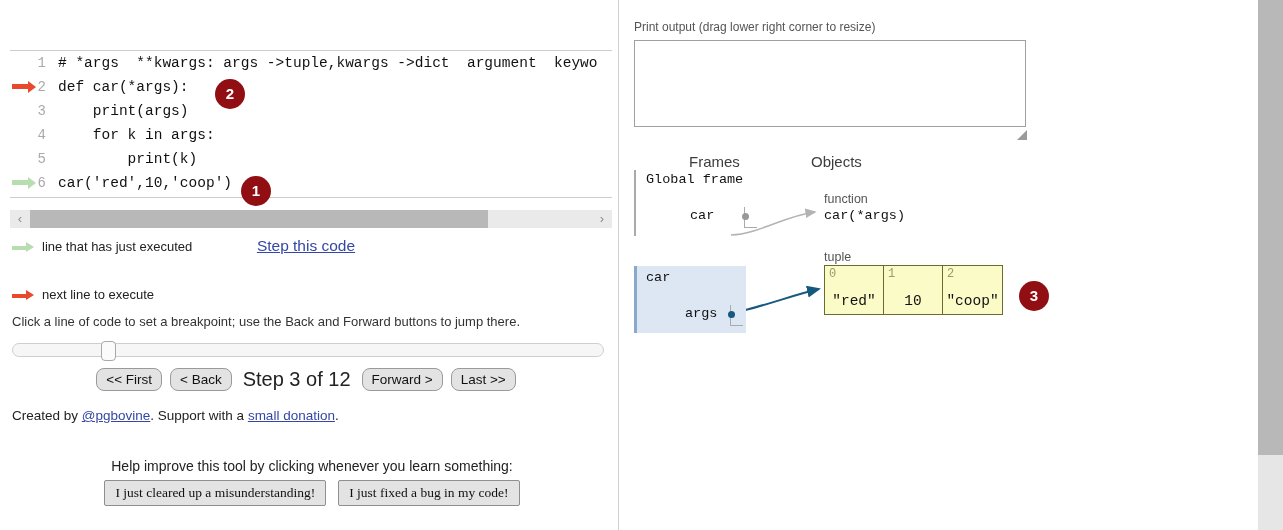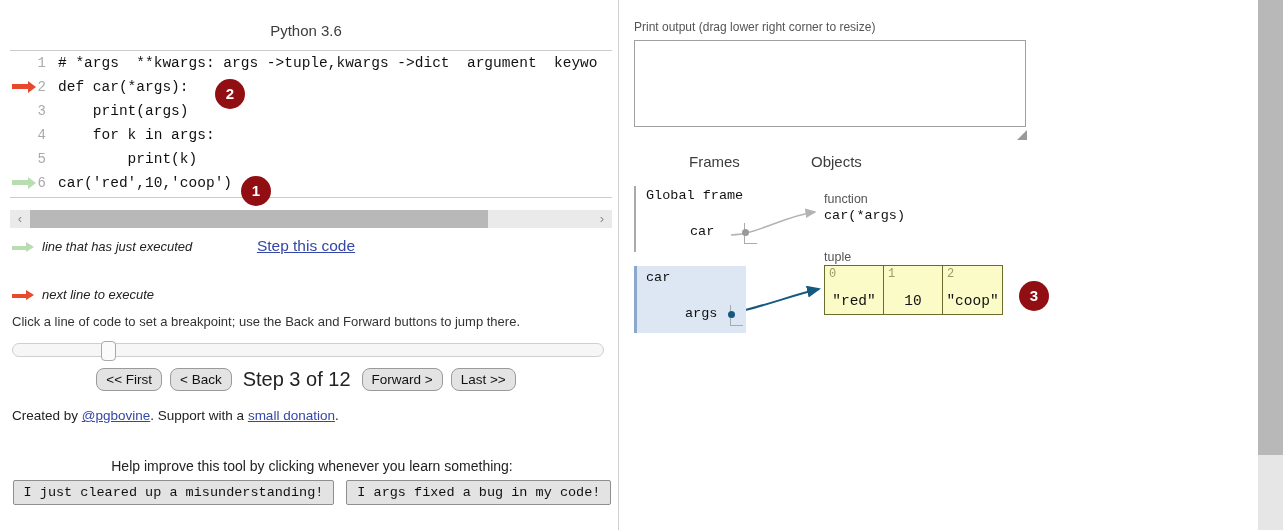--- a/index.html
+++ b/index.html
@@ -143,21 +143,20 @@
     text-decoration: underline;
   }
 
   .legend-row {
     position: absolute;
     left: 12px;
     font-size: 13px;
     color: #222222;
     height: 18px;
     line-height: 18px;
-    font-style: italic;
   }
   #legend-executed { top: 238px; }
   #legend-next { top: 286px; }
   .legend-arrow {
     position: relative;
     display: inline-block;
     width: 26px; height: 10px;
     vertical-align: middle;
     margin-right: 4px;
   }
@@ -259,21 +258,21 @@
     width: 624px;
     display: flex;
     justify-content: center;
     gap: 12px;
   }
   .help-btn {
     background: #e3e3e3;
     border: 1px solid #8f8f8f;
     border-radius: 2px;
     padding: 4px 10px;
-    font-family: Liberation Mono, monospace;
+    font-family: Liberation Serif, serif;
     font-size: 13.5px;
     color: #111111;
     cursor: pointer;
   }
 
   
   #right-pane {
     position: absolute;
     left: 619px; top: 0;
     width: 664px; height: 530px;
@@ -309,21 +308,21 @@
   #objects-header {
     position: absolute;
     left: 192px; top: 153px;
     font-size: 15px;
     color: #3d3d3d;
   }
 
   
   #global-frame {
     position: absolute;
-    left: 15px; top: 186px;
+    left: 15px; top: 170px;
     width: 126px; height: 66px;
     border-left: 2px solid #aaaaaa;
     box-sizing: border-box;
     background: transparent;
   }
   #global-frame-title {
     position: absolute;
     left: 10px; top: 2px;
     font-family: "Liberation Mono", monospace;
     font-size: 13.5px;
@@ -471,21 +470,20 @@
     left: 0; top: 0;
     width: 25px; height: 455px;
     background: #b8b8b8;
   }
 </style>
 </head>
 <body>
 
 <div id="left-pane">
 
-  <div id="code-title">Python 3.6</div>
 
   <div id="code-box">
     <div id="code-top-rule"></div>
     <div id="code-lines">
         <div class="code-line"><span class="ln">1</span><span class="code-text"># *args  **kwargs: args -&gt;tuple,kwargs -&gt;dict  argument  keywo</span></div>
         <div class="code-line"><span class="arrow-cell"><span class="arrow-next"></span></span><span class="ln">2</span><span class="code-text">def car(*args):</span></div>
         <div class="code-line"><span class="ln">3</span><span class="code-text">    print(args)</span></div>
         <div class="code-line"><span class="ln">4</span><span class="code-text">    for k in args:</span></div>
         <div class="code-line"><span class="ln">5</span><span class="code-text">        print(k)</span></div>
         <div class="code-line"><span class="arrow-cell"><span class="arrow-done"></span></span><span class="ln">6</span><span class="code-text">car('red',10,'coop')</span></div>
@@ -526,21 +524,21 @@
     <button class="ctrl-btn">Last &gt;&gt;</button>
   </div>
 
   <div id="help-prompt">Help improve this tool by clicking whenever you learn something:</div>
 
   <div id="credits">
     <span>Created by </span><a href="#">@pgbovine</a><span>. Support with a </span><a href="#">small donation</a><span>.</span>
   </div>
   <div id="help-buttons">
     <button class="help-btn">I just cleared up a misunderstanding!</button>
-    <button class="help-btn">I args fixed a bug in my code!</button>
+    <button class="help-btn">I just fixed a bug in my code!</button>
   </div>
 </div>
 
 <div id="pane-divider"></div>
 
 <div id="right-pane">
 
   <div id="print-output-label">Print output (drag lower right corner to resize)</div>
   <div id="print-output-box"></div>
   <div id="print-output-resize">

